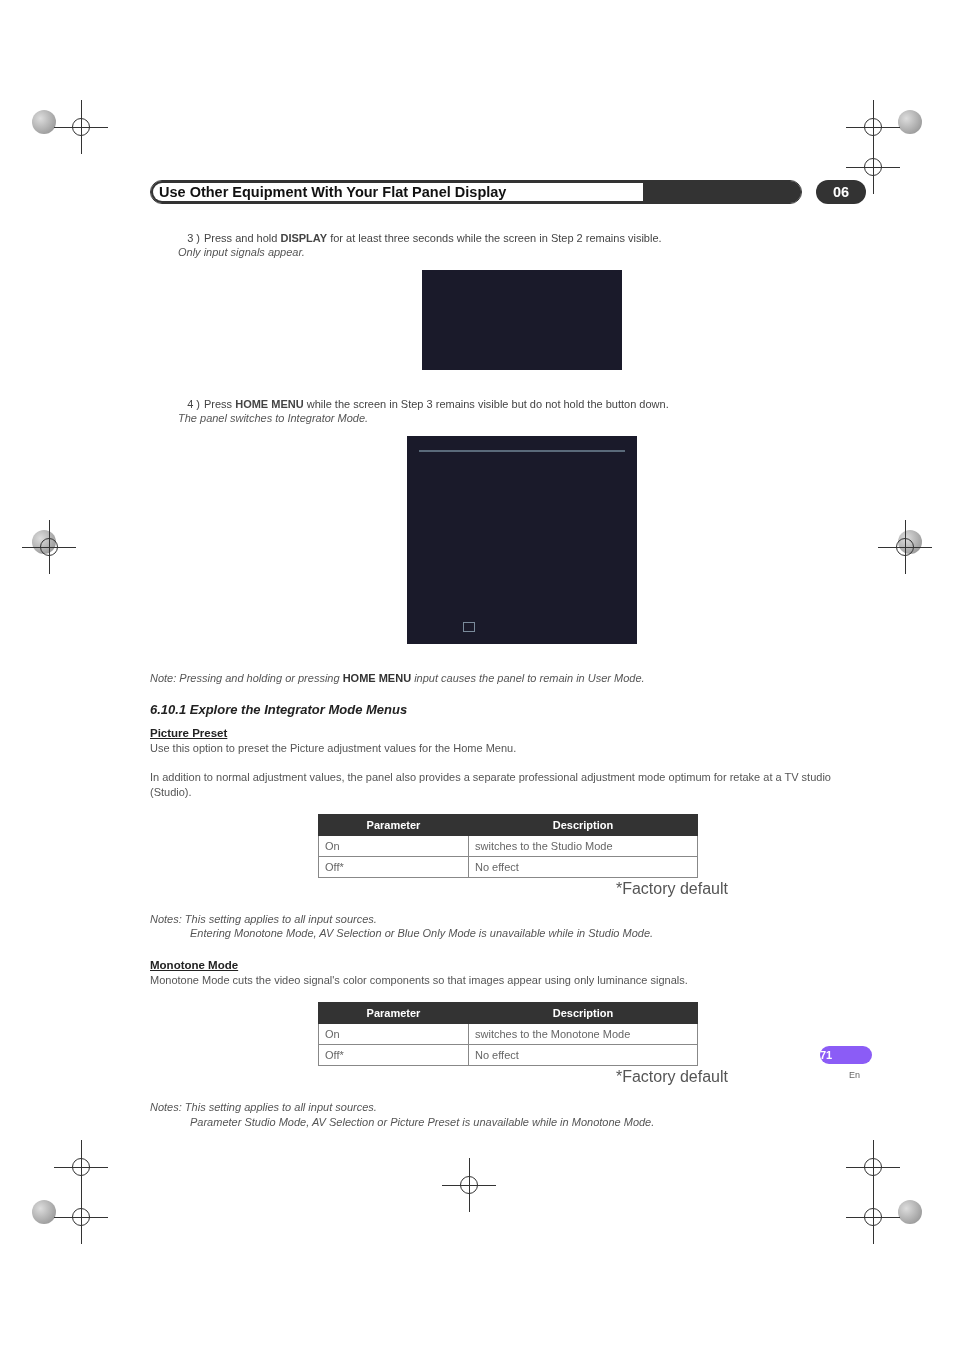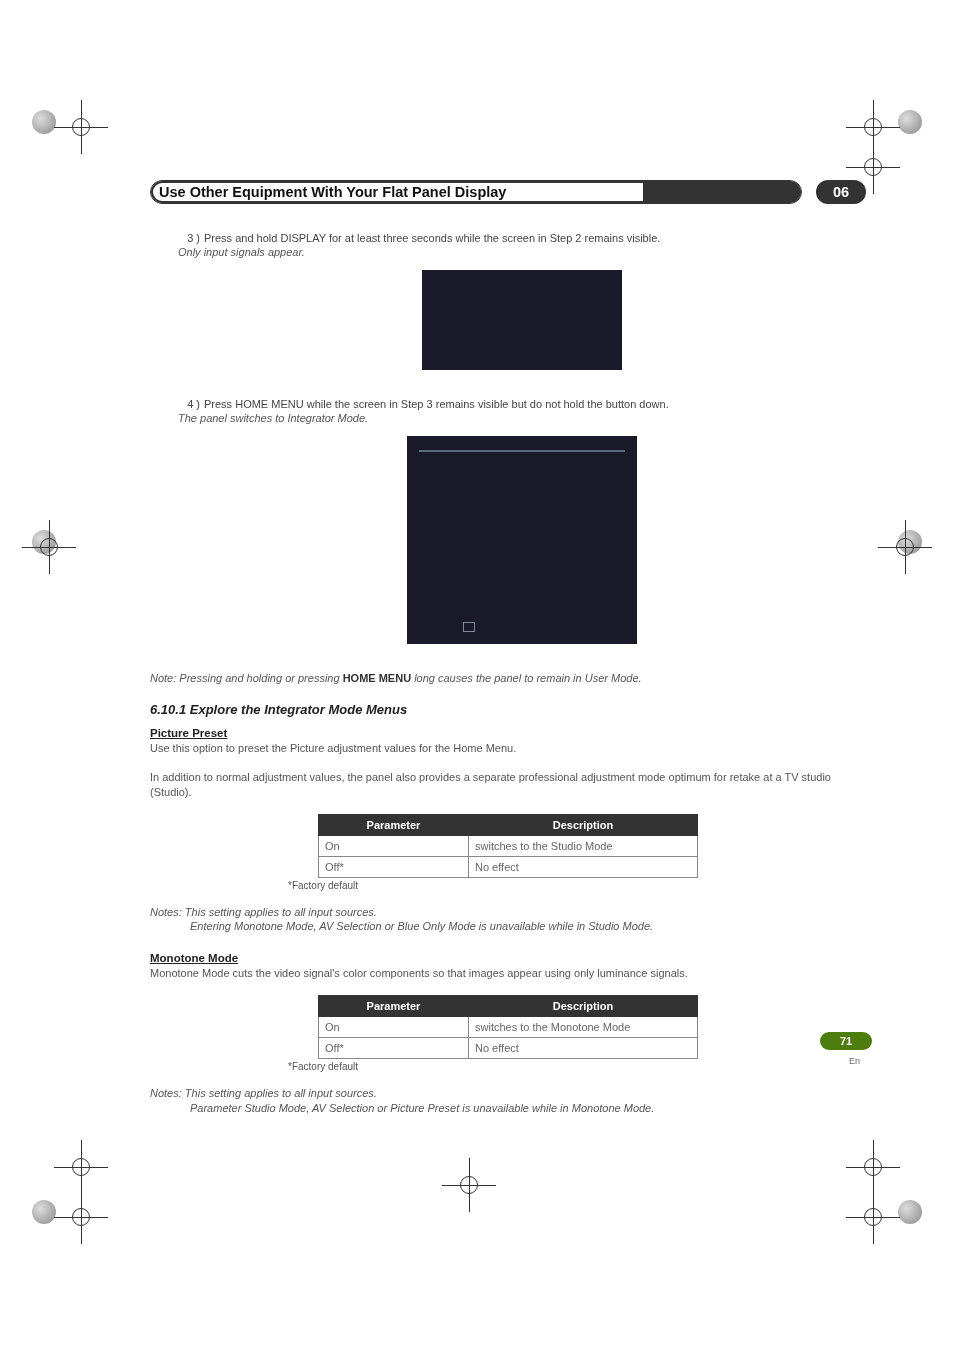--- a/index.html
+++ b/index.html
@@ -68,21 +68,21 @@
     justify-content: center;
     font-weight: bold;
     font-size: 14.5px;
     margin-left: 14px;
   }
   .content { padding-left: 28px; }
   .step { margin-bottom: 8px; }
   .step-row { display: flex; gap: 4px; }
   .step-num { min-width: 22px; text-align: right; }
   .step-text { flex: 1; }
-  .step-text .bold { font-weight: normal; }
+  .step-text .bold { font-weight: bold; }
   .step-sub { font-style: italic; color: #555; margin-top: 2px; }
   .screenshot {
     display: block;
     margin: 12px auto 28px;
     background: #1a1a2a;
   }
   .ss1 { width: 200px; height: 100px; }
   .ss2 { width: 230px; height: 208px; position: relative; }
   .ss2::after { content:''; position:absolute; left:12px; top:14px; width:206px; height:2px; background:#5a6a7a; }
   .ss2 .ss2-icon { position:absolute; left:56px; bottom:12px; width:12px; height:10px; border:1px solid #7a8a9a; }
@@ -108,41 +108,40 @@
   table.param th:first-child { width: 150px; }
   table.param td {
     border: 1px solid #888;
     padding: 4px 6px;
     font-size: 11px;
     color: #666;
   }
   .factory-default {
     width: 440px;
     margin: 0 auto 14px;
-    text-align: left;
-    font-size: 10px;
+    text-align: right;
+    font-size: 16px;
     color: #555;
   }
   .notes-block { margin-bottom: 18px; }
   .notes-block .nline { font-style: italic; color: #555; line-height: 1.35; }
   .notes-block .nindent { margin-left: 40px; }
   .page-num-pill {
     position: absolute;
     right: -6px;
     bottom: 84px;
     width: 52px;
     height: 18px;
-    background: #4d7c0f;
+    background: #8b5cf6;
     border-radius: 9px;
     color: #fff;
     font-weight: bold;
     font-size: 11px;
     display: flex;
     align-items: center;
-    justify-content: center;
   }
   .page-lang {
     position: absolute;
     right: 6px;
     bottom: 68px;
     font-size: 9px;
     color: #666;
   }
   
   .cross { position:absolute; }
@@ -248,21 +247,21 @@
       <div class="step-sub">The panel switches to Integrator Mode.</div>
     </div>
 
     <div class="screenshot ss2">
         <div class="ss2-icon"></div>
       </div>
 
   </div>
 
   <div class="note-line">
-    <span>Note: Pressing and holding or pressing </span><span class="bold">HOME MENU</span><span> long causes the panel to remain in User Mode.</span>
+    <span>Note: Pressing and holding or pressing </span><span class="bold">HOME MENU</span><span> input causes the panel to remain in User Mode.</span>
   </div>
 
   <div class="subsection-title">6.10.1   Explore the Integrator Mode Menus</div>
 
   <div class="subhead">Picture Preset</div>
   <div class="body-text">Use this option to preset the Picture adjustment values for the Home Menu.</div>
 
   <div class="body-text">In addition to normal adjustment values, the panel also provides a separate professional adjustment mode optimum for retake at a TV studio (Studio).</div>
 
   <table class="param">

